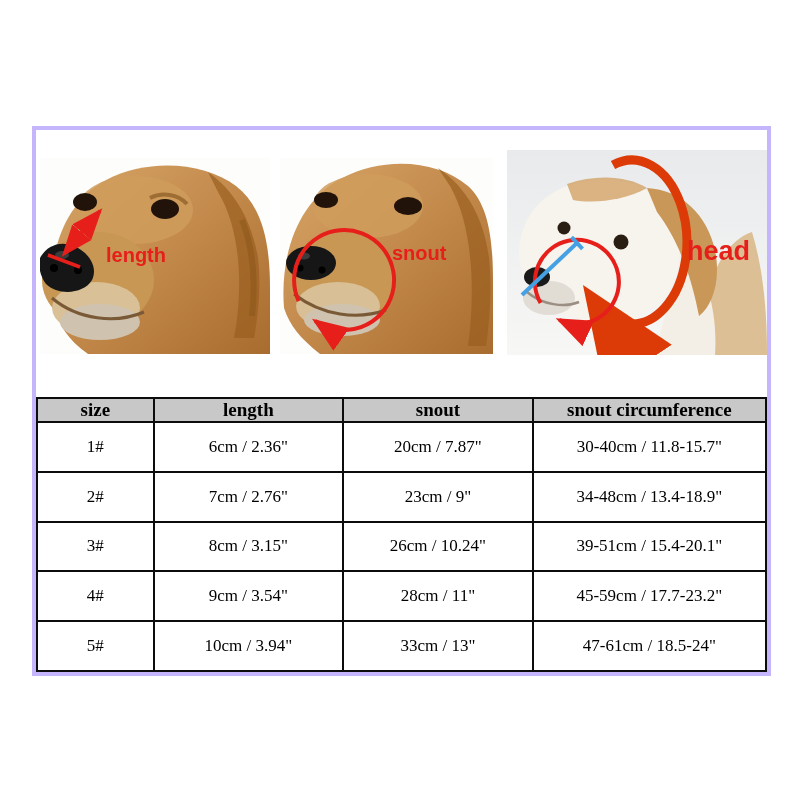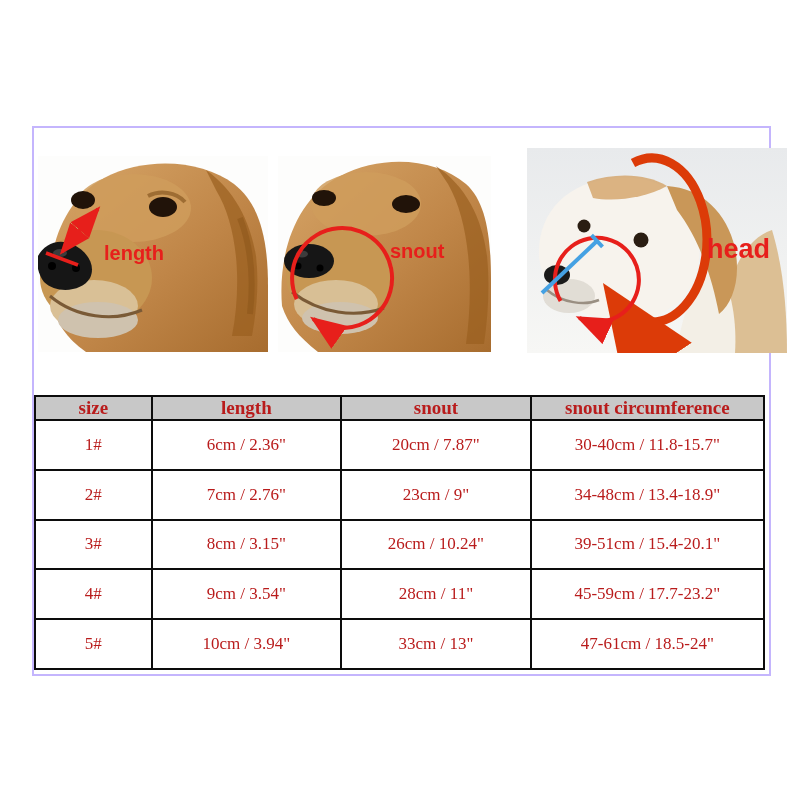--- a/index.html
+++ b/index.html
@@ -1,29 +1,29 @@
 <!DOCTYPE html>
 <html><head>
 <meta charset="utf-8">
 <style>
   html,body{margin:0;padding:0;background:#ffffff;}
   body{width:800px;height:800px;position:relative;font-family:"Liberation Serif",serif;}
   .frame{position:absolute;left:32px;top:126px;width:739px;height:550px;
-         border:2px solid #c4b5fd;box-sizing:border-box;background:#ffffff;}
+         border:4px solid #c4b5fd;box-sizing:border-box;background:#ffffff;}
   .photos{position:relative;width:731px;height:267px;background:#ffffff;}
   .photo{position:absolute;overflow:hidden;background:#fdfdfc;}
   .photo svg{display:block;width:100%;height:100%;}
   .p1{left:4px;top:28px;width:230px;height:196px;}
   .p2{left:244px;top:28px;width:213px;height:196px;}
-  .p3{left:493px;top:20px;width:260px;height:205px;}
+  .p3{left:471px;top:20px;width:260px;height:205px;}
   .lbl{font-family:"Liberation Sans",sans-serif;font-weight:bold;fill:#e71f1b;}
   table.size{position:absolute;left:0;top:267px;width:731px;height:275px;
              border-collapse:collapse;table-layout:fixed;background:#ffffff;}
   .size th,.size td{border:2px solid #0c0c0c;text-align:center;vertical-align:middle;
-             padding:0;color:#b91c1c;overflow:hidden;white-space:nowrap;}
+             padding:0;color:#000000;overflow:hidden;white-space:nowrap;}
   .size th{background:#c8c8c8;font-weight:bold;font-size:19px;font-family:"Liberation Serif",serif;}
   .size td{font-size:17px;font-family:"Liberation Serif",serif;}
 </style>
 </head>
 <body>
 
 <div class="frame">
 
   <div class="photos">
 

